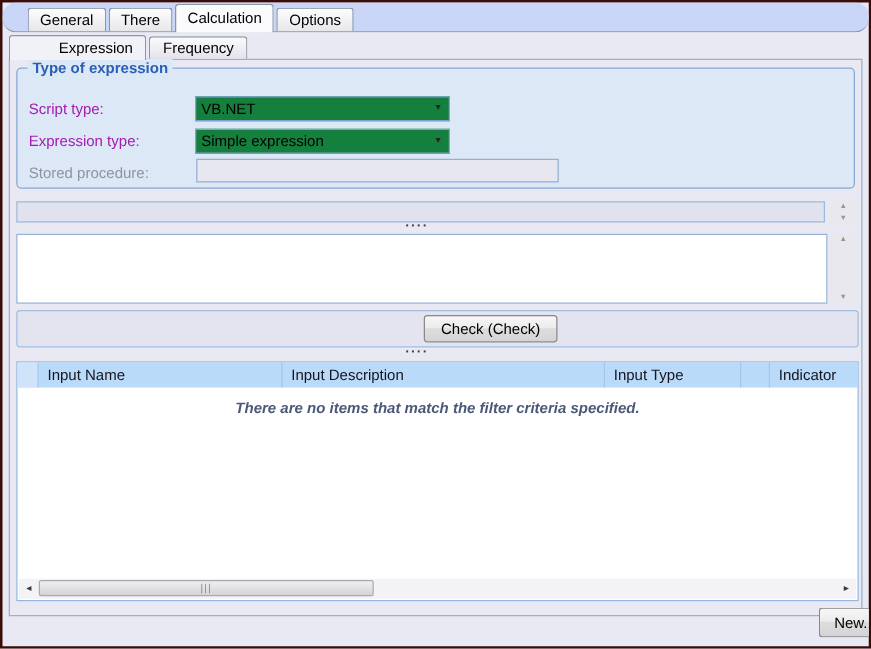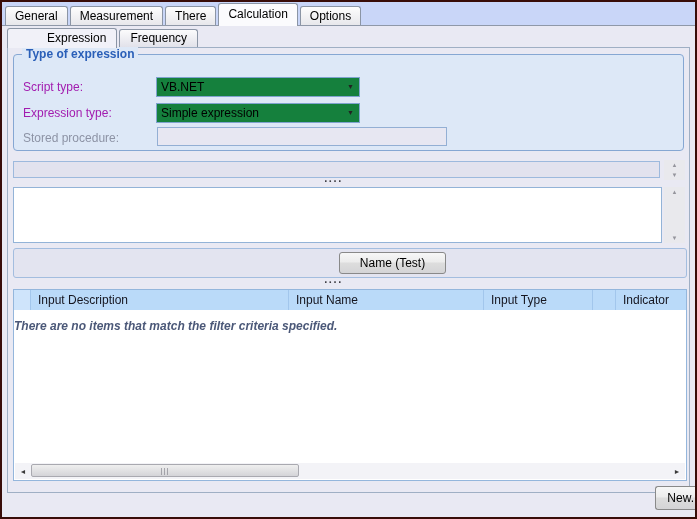--- a/index.html
+++ b/index.html
@@ -5,21 +5,21 @@
   html,body{margin:0;padding:0;background:#fff;}
   *{box-sizing:border-box;font-family:"Liberation Sans",sans-serif;}
   .dialog{
     position:relative;width:697px;height:519px;
     border:2px solid #380c08;background:#e9e9f3;overflow:hidden;
   }
   
   .tabstrip{
     position:absolute;left:0;top:0;right:0;height:24px;
     background:#c9d6f8;border-bottom:1px solid #8f98a8;
-    display:flex;align-items:flex-end;padding-left:3px;
+    display:flex;align-items:flex-end;padding-left:20px;border-radius:11px;
   }
   .tab{
     height:19px;line-height:18px;padding:0 9px;margin-right:2px;
     background:linear-gradient(#fdfdfd,#e7e7eb);
     border:1px solid #8b95a5;border-bottom:none;
     border-radius:3px 3px 0 0;font-size:12px;color:#000;cursor:default;
   }
   .tab.active{
     height:23px;line-height:21px;background:#fbfbfd;
     margin-bottom:-1px;position:relative;z-index:3;
@@ -106,21 +106,21 @@
     font-size:12px;color:#15151f;line-height:20px;padding-left:7px;
     border-right:1px solid #a2c6ec;overflow:hidden;white-space:nowrap;
   }
   .gh.c0{width:17px;padding-left:0;background:#cfe4fb;}
   .gh.c1{width:195px;}
   .gh.c2{width:258px;}
   .gh.c3{width:109px;}
   .gh.c4{width:23px;padding-left:0;}
   .gh.c5{flex:1;border-right:none;}
   .empty-msg{
-    margin-top:9px;text-align:left;font-size:12px;
+    margin-top:9px;text-align:center;font-size:12px;
     font-weight:bold;font-style:italic;color:#4b5878;
   }
   .hscroll{
     position:absolute;left:1px;right:1px;bottom:1px;height:16px;
     background:#f3f3f7;display:flex;align-items:stretch;
   }
   .hs-btn{width:16px;display:flex;align-items:center;justify-content:center;
     font-size:7px;color:#3a3a3a;}
   .hs-track{flex:1;position:relative;}
   .hs-thumb{
@@ -139,21 +139,20 @@
     display:flex;align-items:center;justify-content:center;font-size:7px;
   }
 </style>
 </head>
 <body>
 
 <div class="dialog">
 
   <div class="tabstrip">
     <div class="tab">General</div>
-    <div class="tab">Measurement</div>
     <div class="tab">There</div>
     <div class="tab active">Calculation</div>
     <div class="tab">Options</div>
   </div>
 
   <div class="subtabs">
     <div class="subtab active">Expression</div>
     <div class="subtab">Frequency</div>
   </div>
 
@@ -186,30 +185,30 @@
 
     <div class="dots dots1">····</div>
 
     <div class="textarea"></div>
     <div class="mini-scroll ms2">
       <span class="ar">▲</span>
       <span class="ar">▼</span>
     </div>
 
     <div class="checkpanel">
-      <div class="btn checkbtn">Name (Test)</div>
+      <div class="btn checkbtn">Check (Check)</div>
     </div>
 
     <div class="dots dots2">····</div>
 
     <div class="grid">
       <div class="grid-header">
         <div class="gh c0"></div>
+        <div class="gh c1">Input Name</div>
         <div class="gh c2">Input Description</div>
-        <div class="gh c1">Input Name</div>
         <div class="gh c3">Input Type</div>
         <div class="gh c4"></div>
         <div class="gh c5">Indicator</div>
       </div>
       <div class="empty-msg">There are no items that match the filter criteria specified.</div>
 
       <div class="hscroll">
         <div class="hs-btn">
           <span>◄</span>
         </div>

